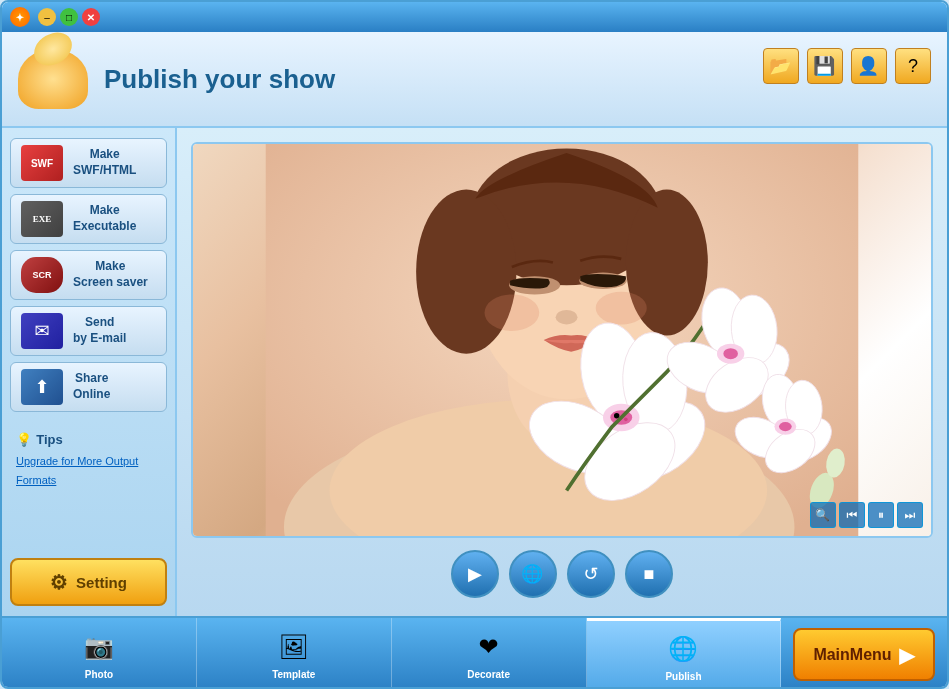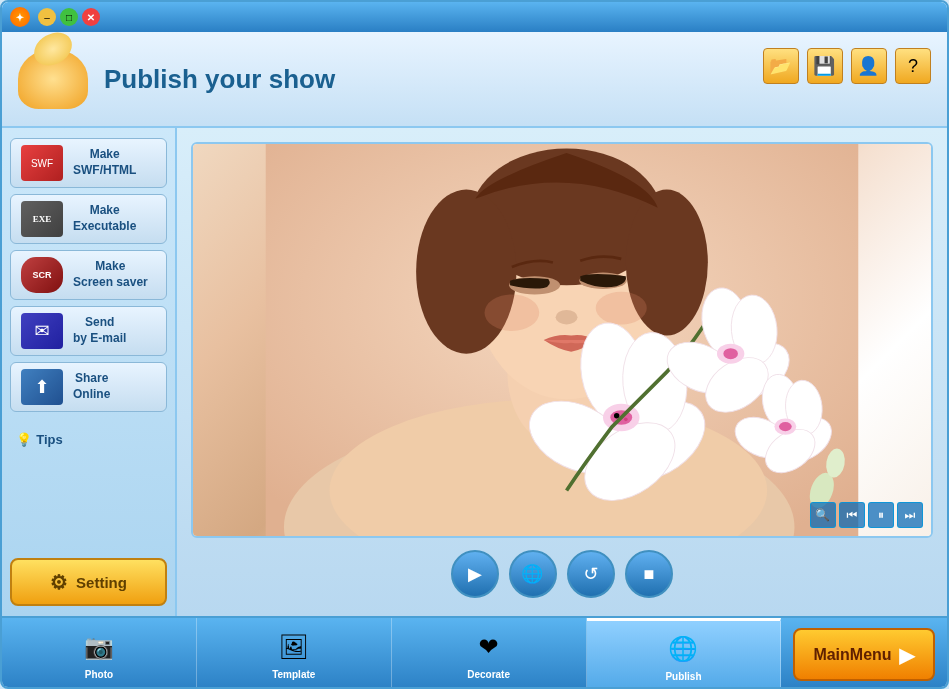--- a/index.html
+++ b/index.html
@@ -339,21 +339,21 @@
       <button class="toolbar-icon-btn">?</button>
     </div>
   </div>
 
   <div id="body">
 
     <div id="sidebar">
 
       <button class="sidebar-btn">
         <div class="sidebar-icon icon-swf">
-          <span style="color:white;font-size:10px;font-weight:normal;">SWF</span>
+          <span style="color:white;font-size:10px;font-weight:bold;">SWF</span>
         </div>
         <span class="sidebar-btn-label">Make<br>SWF/HTML</span>
       </button>
 
       <button class="sidebar-btn">
         <div class="sidebar-icon icon-exe">
           <span style="color:white;font-size:9px;font-weight:bold;font-family:Liberation Serif, serif;">EXE</span>
         </div>
         <span class="sidebar-btn-label">Make<br>Executable</span>
       </button>
@@ -377,20 +377,21 @@
           <span style="color:white;font-size:18px;">⬆</span>
         </div>
         <span class="sidebar-btn-label">Share<br>Online</span>
       </button>
 
       <div class="tips-section">
         <div class="tips-title">
           <span>💡</span>
           <span>Tips</span>
         </div>
+        <a class="tips-link">Upgrade for More Output Formats</a>
       </div>
 
       <button class="setting-btn">
         <span class="setting-gear">⚙</span>
         <span>Setting</span>
       </button>
     </div>
 
     <div id="content">
       <div class="preview-container">

